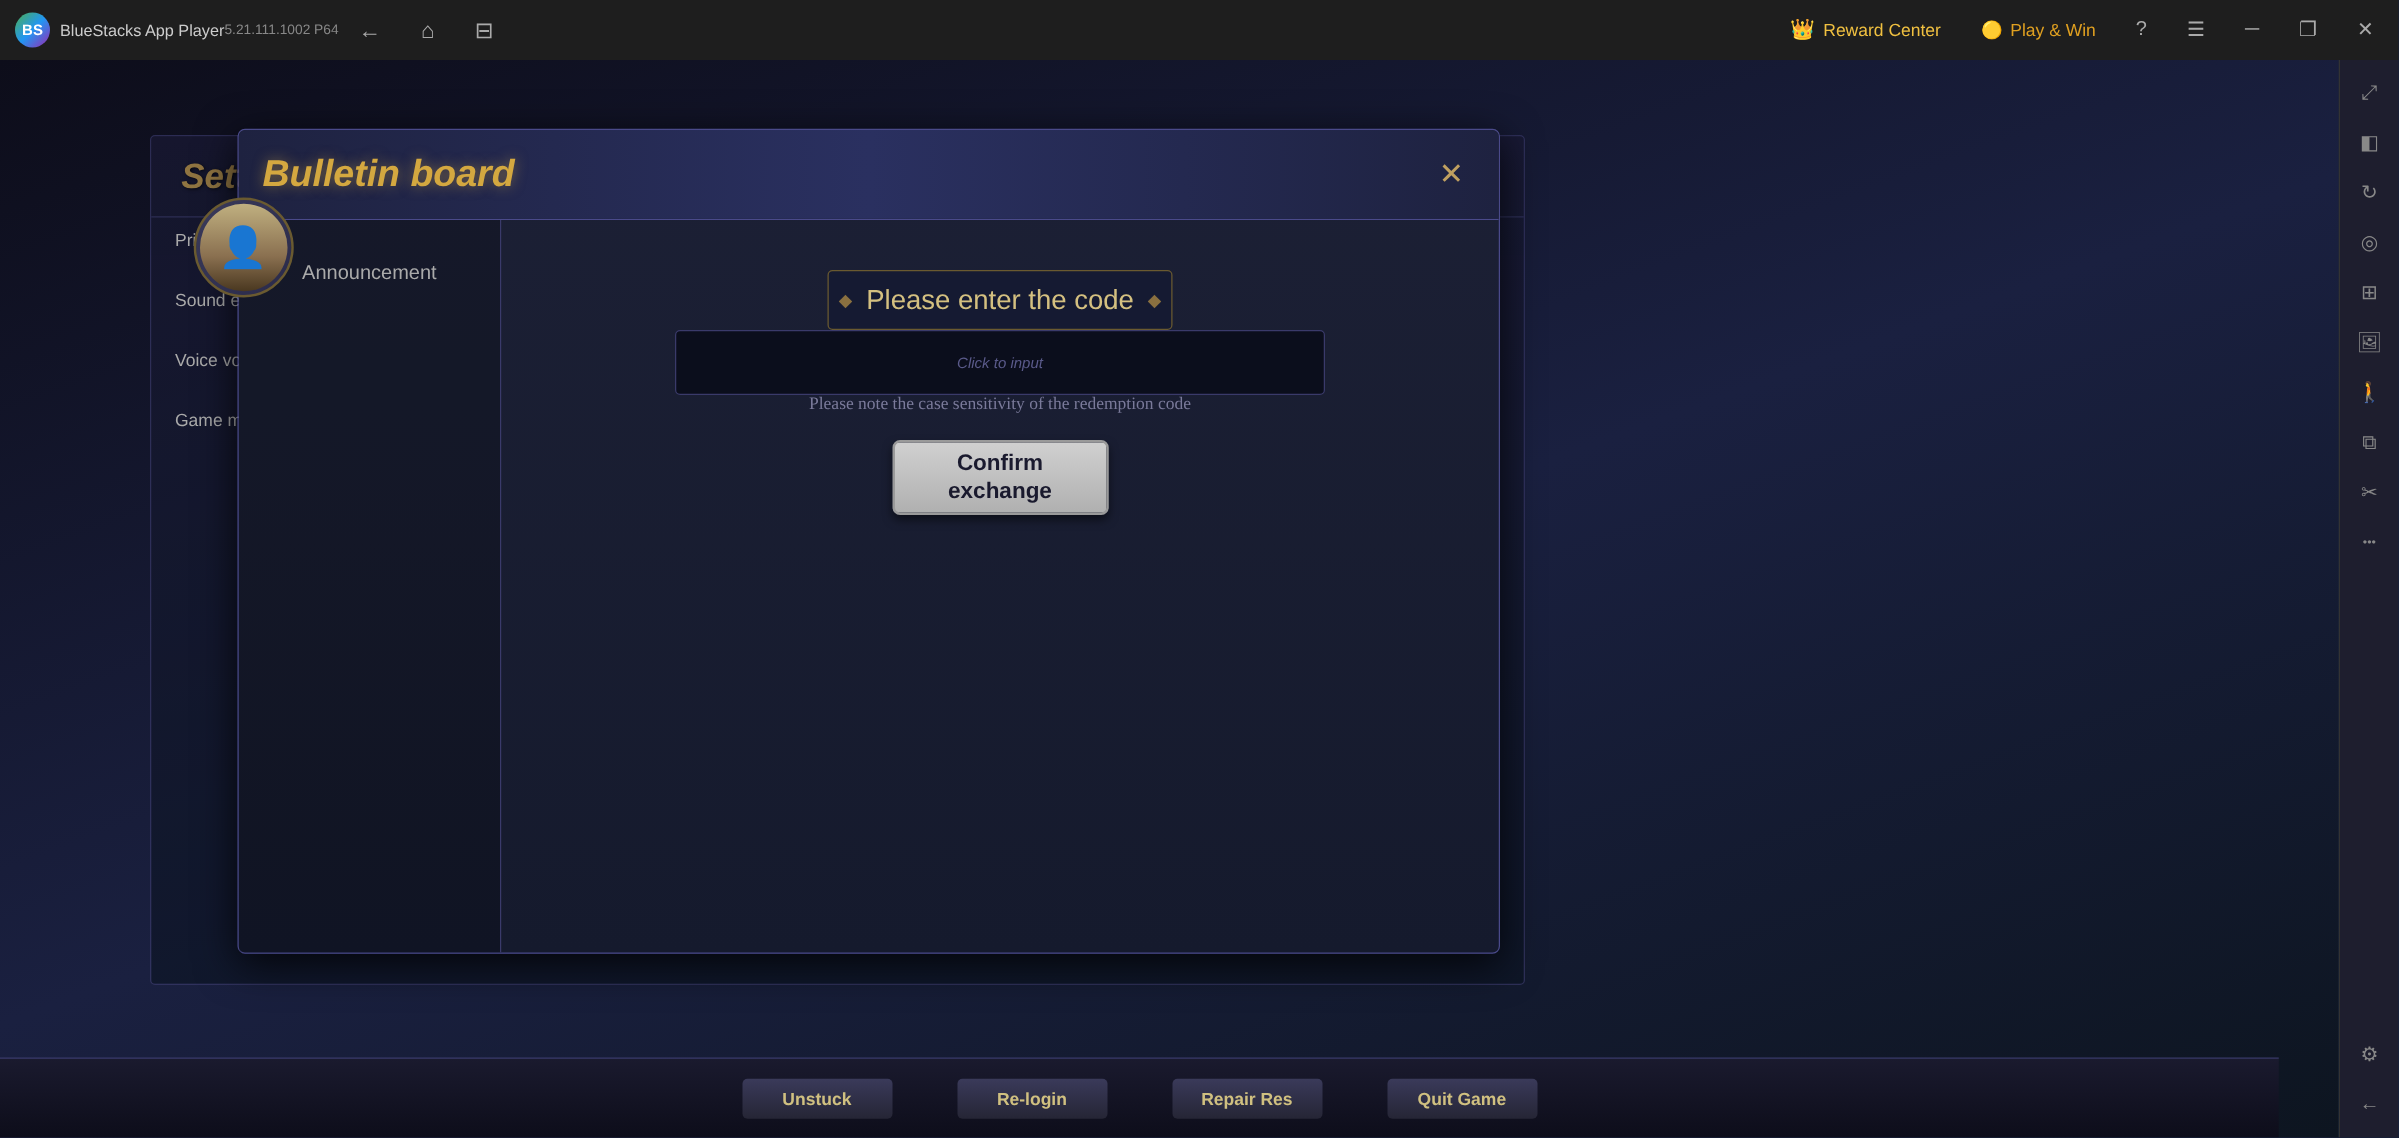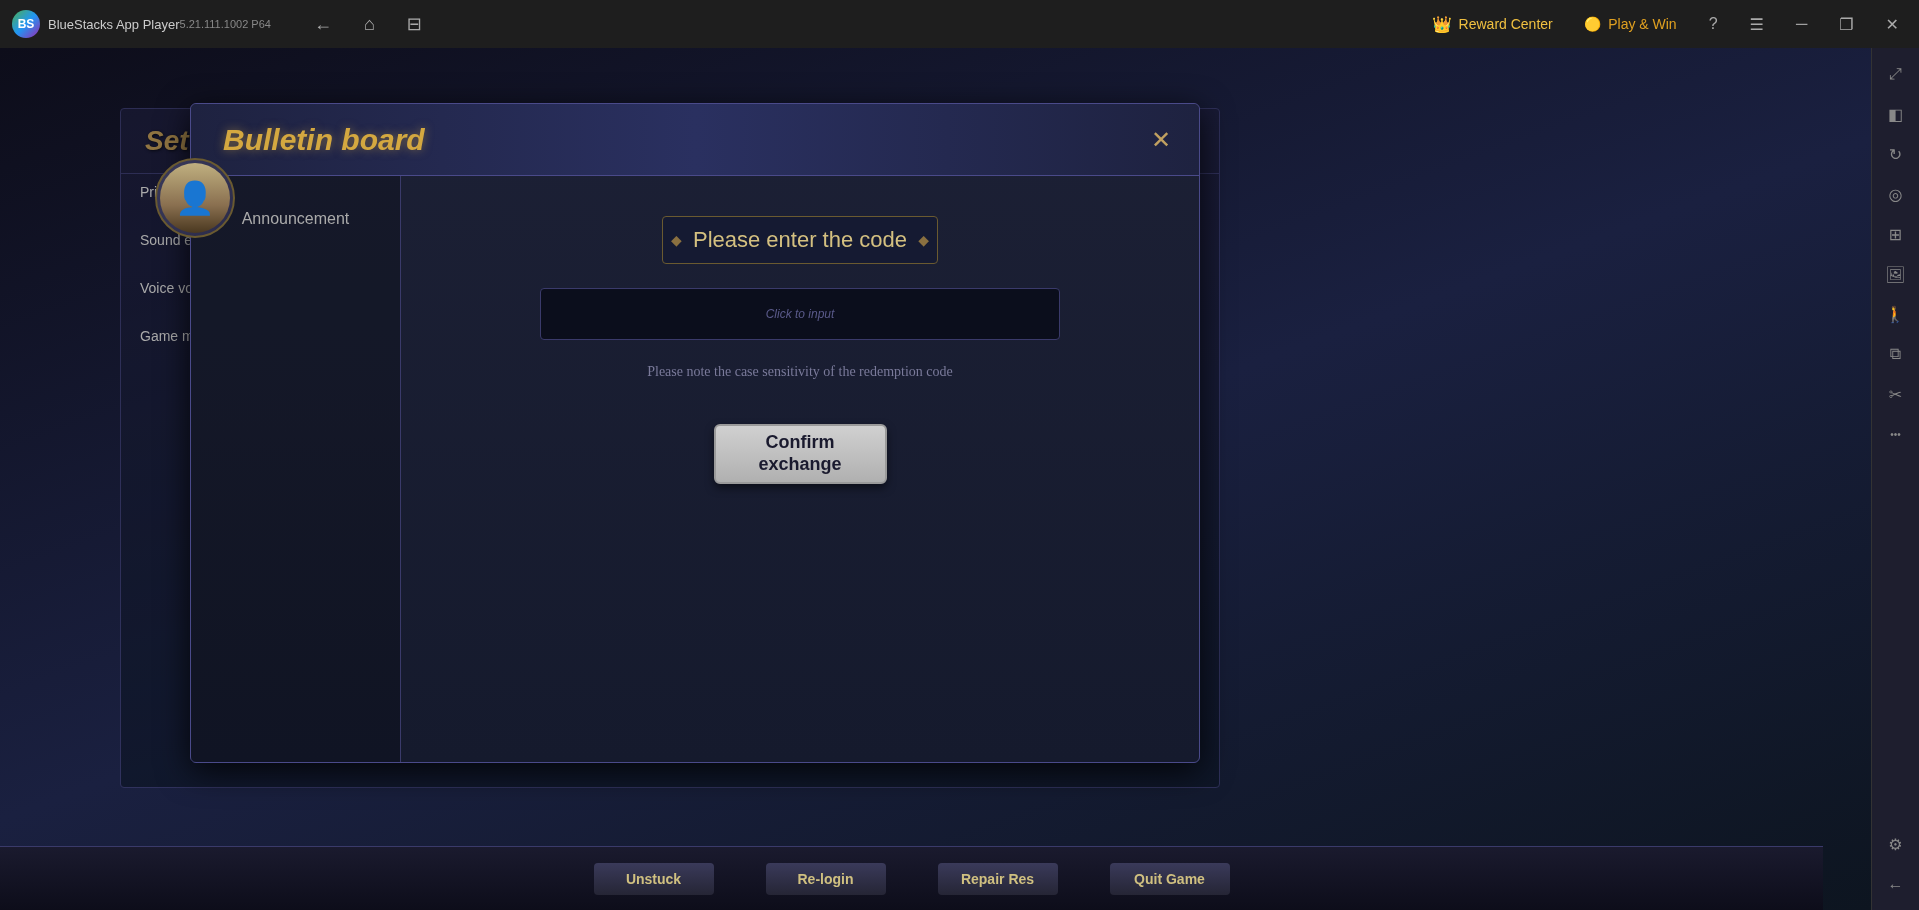--- a/index.html
+++ b/index.html
@@ -39,21 +39,21 @@
       margin-right: 8px;
     }
     .titlebar-appname {
       color: #cccccc;
       font-size: 13px;
       margin-right: 0;
     }
     .titlebar-version {
       color: #888;
       font-size: 11px;
-      margin-right: 35px;
+      margin-right: 8px;
     }
     .titlebar-nav {
       display: flex;
       gap: 16px;
       margin-right: auto;
     }
     .titlebar-nav-btn {
       color: #aaa;
       font-size: 18px;
       cursor: pointer;
@@ -189,21 +189,21 @@
     }
 
     
     .bulletin-header {
       height: 72px;
       background: linear-gradient(90deg, #1e2240 0%, #2a3060 50%, #1e2240 100%);
       border-bottom: 1px solid #4a4a8a;
       border-radius: 6px 6px 0 0;
       display: flex;
       align-items: center;
-      padding: 0 32px;
+      padding: 0 19px;
       position: relative;
     }
     .bulletin-title {
       font-size: 30px;
       font-weight: bold;
       color: #d4a840;
       text-shadow: 0 0 10px rgba(212,168,64,0.5);
       font-style: italic;
     }
     .bulletin-close-btn {
@@ -255,21 +255,20 @@
       box-shadow: 0 2px 8px rgba(0,0,0,0.5);
     }
 
     
     .bulletin-content {
       flex: 1;
       padding: 40px 40px;
       display: flex;
       flex-direction: column;
       align-items: center;
-      gap: 24px;
     }
 
     
     .code-title-container {
       position: relative;
       display: flex;
       align-items: center;
       justify-content: center;
     }
     .code-title-bg {

